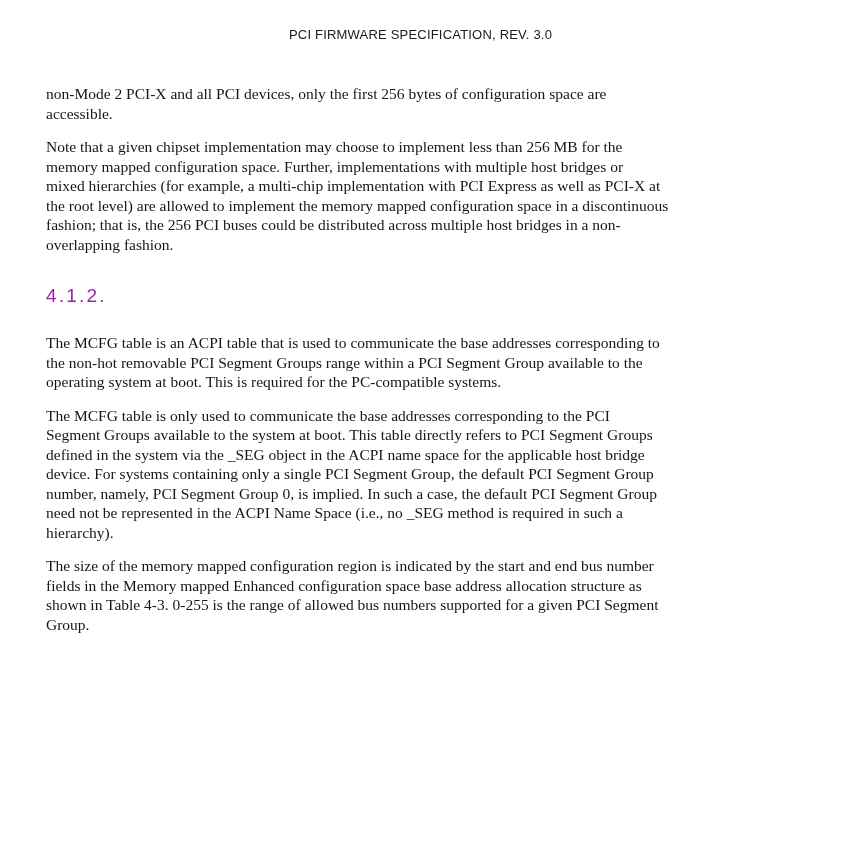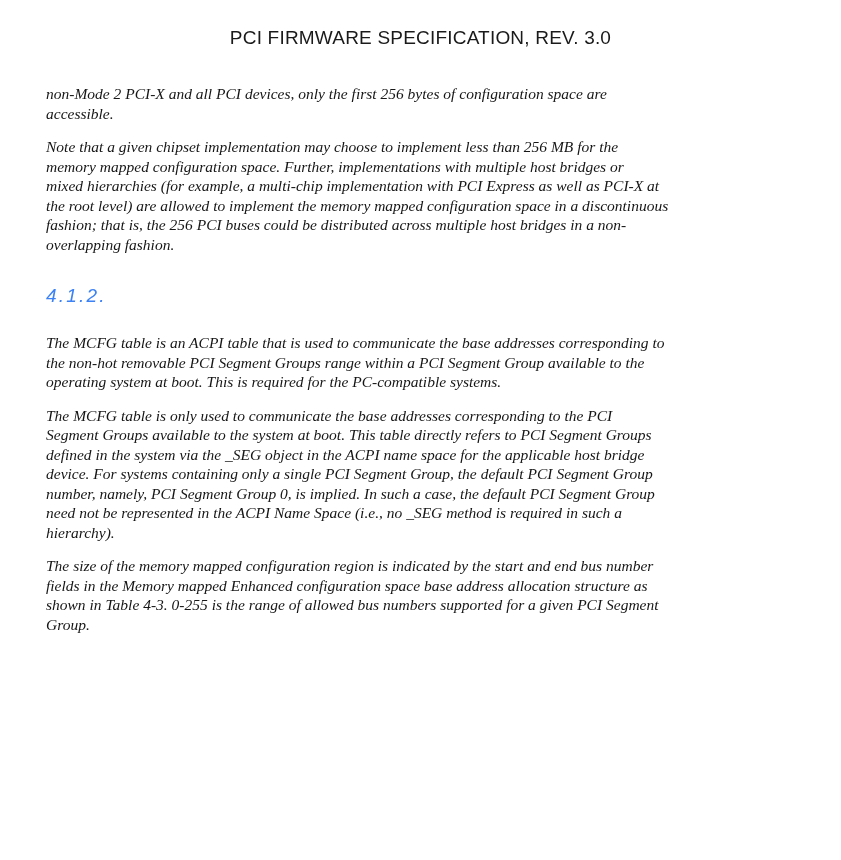--- a/index.html
+++ b/index.html
@@ -14,48 +14,47 @@
     background: #ffffff;
     overflow: hidden;
   }
   .running-header {
     position: absolute;
     top: 27px;
     left: 0;
     width: 100%;
     text-align: center;
     font-family: "Liberation Sans", sans-serif;
-    font-size: 19px;
+    font-size: 13px;
     letter-spacing: 0.2px;
     color: #1a1a1a;
   }
   .content {
     position: absolute;
     top: 84px;
     left: 46px;
     width: 772px;
-    font-style: italic;
   }
   .para {
     margin: 0 0 14px 0;
     font-family: "Liberation Serif", serif;
     font-size: 15.5px;
     line-height: 19.5px;
     color: #161616;
     white-space: pre-line;
   }
   .section-heading {
     display: flex;
     align-items: baseline;
     margin: 31px 0 26px 0;
     font-family: "Liberation Sans", sans-serif;
     font-size: 19px;
     line-height: 22px;
     letter-spacing: 2.2px;
-    color: #3b82f6;
+    color: #a21caf;
   }
   .section-heading .num {
     flex: 0 0 114px;
   }
   .section-heading .title {
     flex: 1 1 auto;
   }
 </style>
 </head>
 <body>

